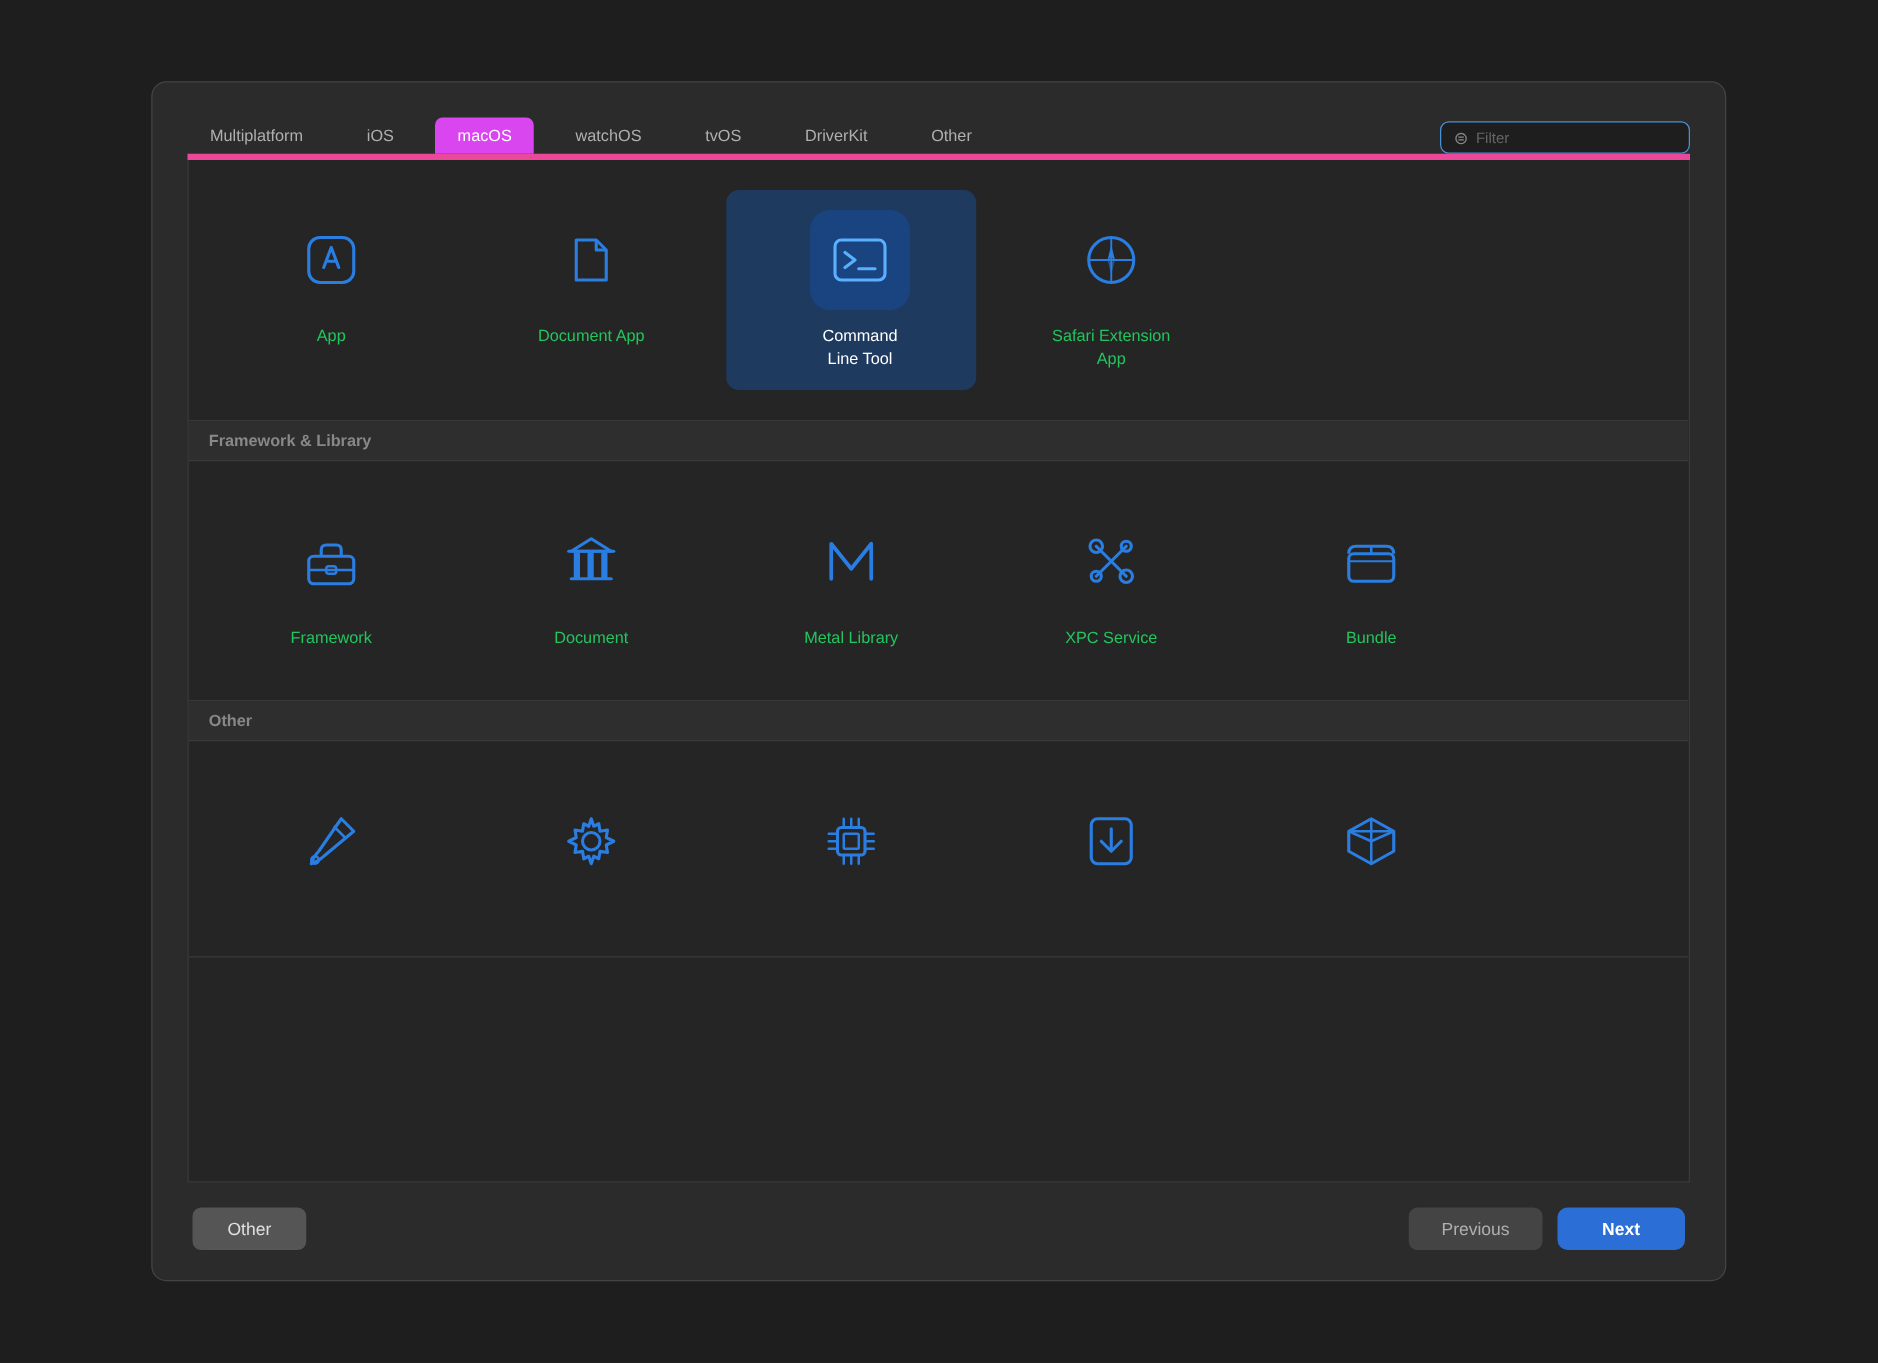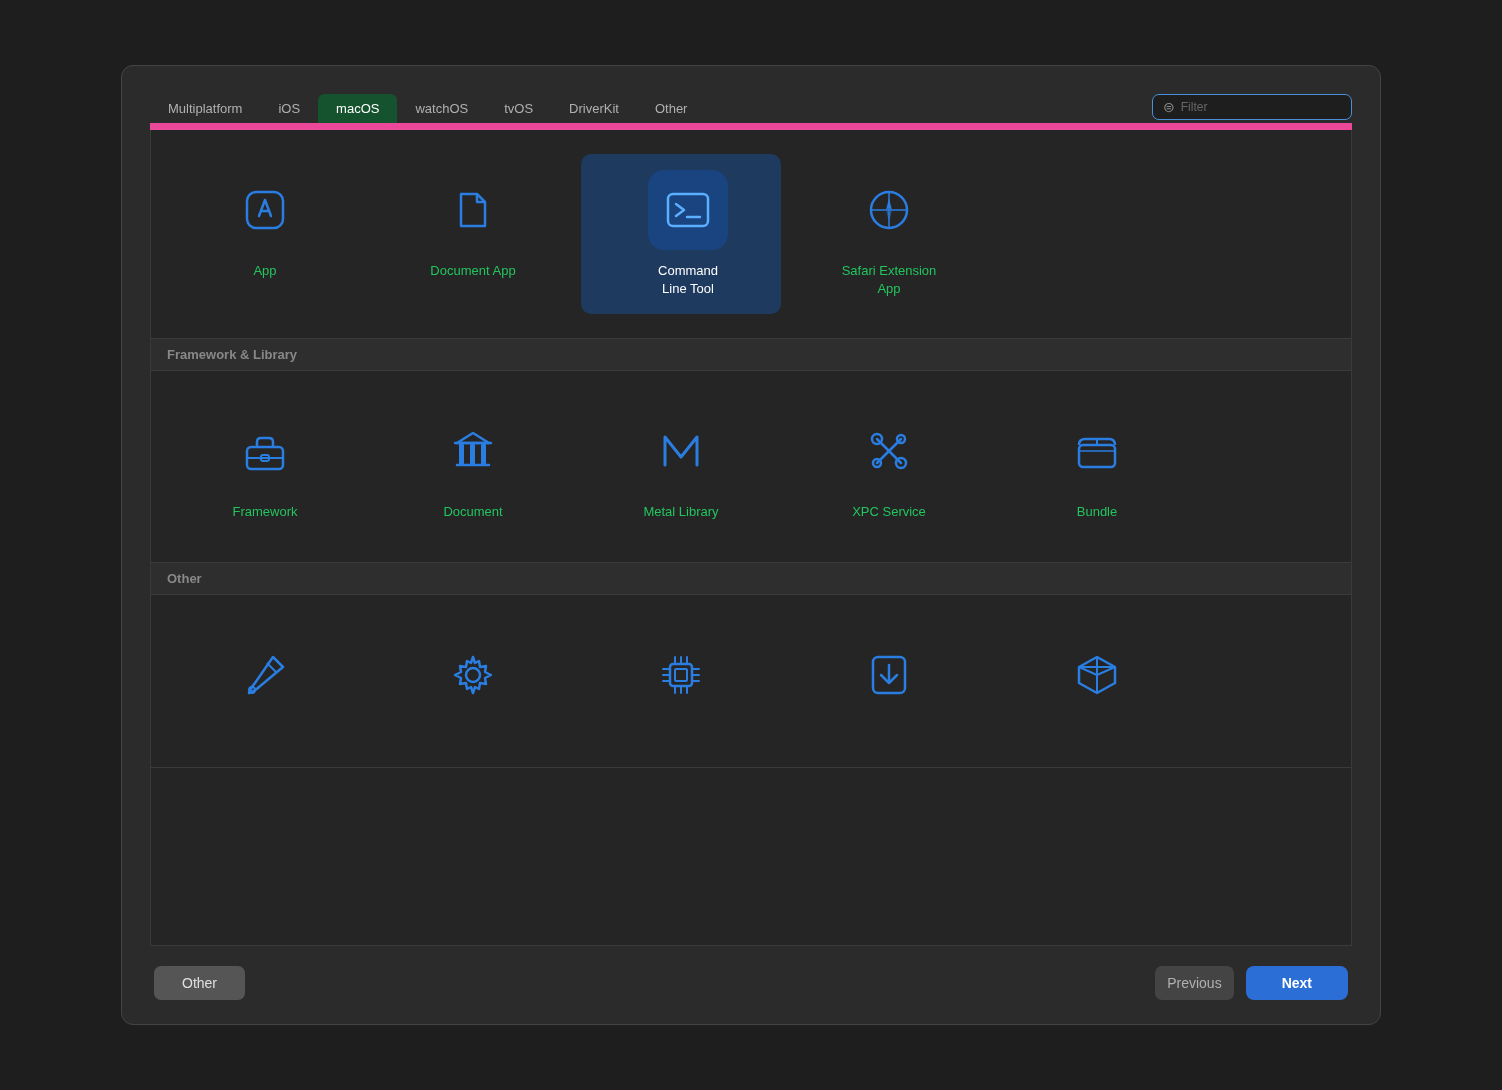--- a/index.html
+++ b/index.html
@@ -23,35 +23,35 @@
       border: 1px solid #444;
     }
     .dialog-title {
       font-size: 15px;
       font-weight: 400;
       color: #d0d0d0;
       margin-bottom: 16px;
     }
     .tabs-row {
       display: flex;
-      align-items: flex-start;
-      gap: 0;
-      border-bottom: 7px solid #ec4899;
+      align-items: flex-end;
+      gap: 15px;
+      border-bottom: 5px solid #ec4899;
       margin-bottom: 0;
     }
     .tab-item {
       padding: 7px 18px;
       font-size: 13px;
       color: #b0b0b0;
       cursor: pointer;
       border-radius: 6px 6px 0 0;
       user-select: none;
     }
     .tab-item.active {
-      background: #14532d;
+      background: #d946ef;
       color: #fff;
       border-radius: 6px 6px 0 0;
     }
     .filter-container {
       margin-left: auto;
       display: flex;
       align-items: center;
     }
     .filter-input-wrapper {
       display: flex;
@@ -161,21 +161,21 @@
     }
     .right-buttons {
       display: flex;
       gap: 12px;
     }
     .btn-previous {
       background: #444;
       color: #b0b0b0;
       border: none;
       border-radius: 7px;
-      padding: 9px 12px;
+      padding: 9px 26px;
       font-size: 14px;
       cursor: pointer;
       font-weight: 500;
     }
     .btn-next {
       background: #2b6fd6;
       color: #fff;
       border: none;
       border-radius: 8px;
       padding: 9px 36px;

